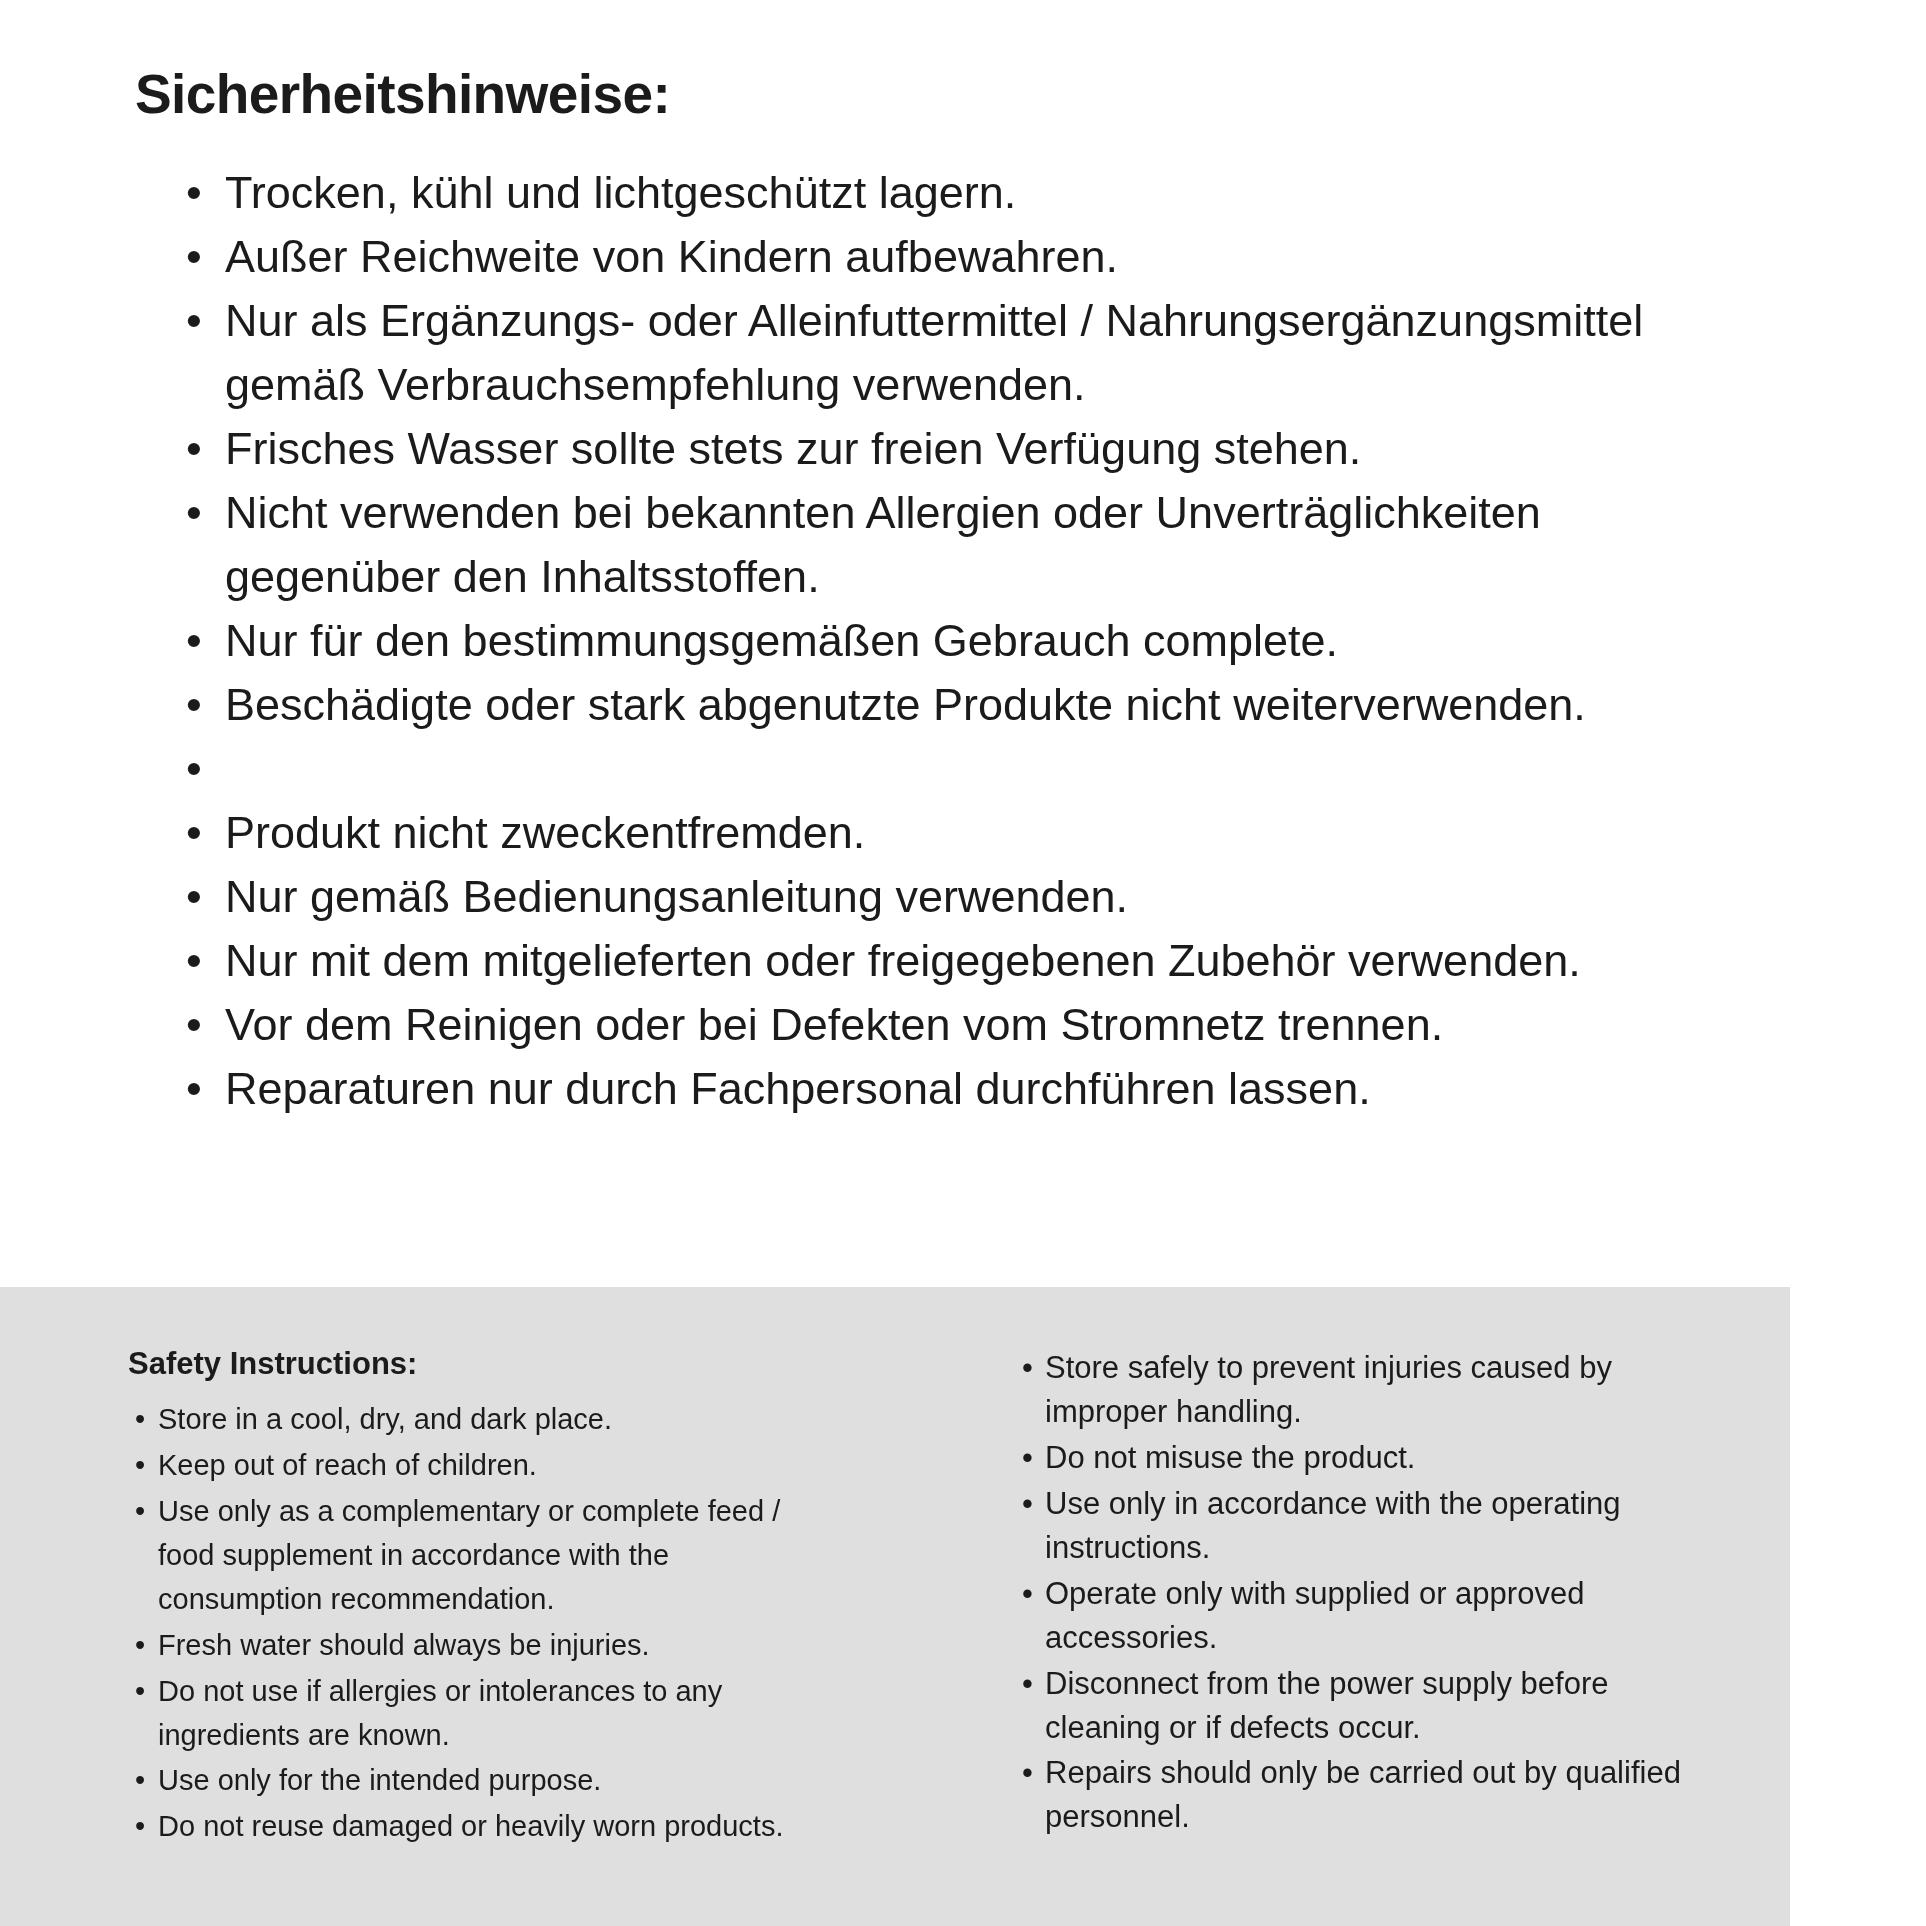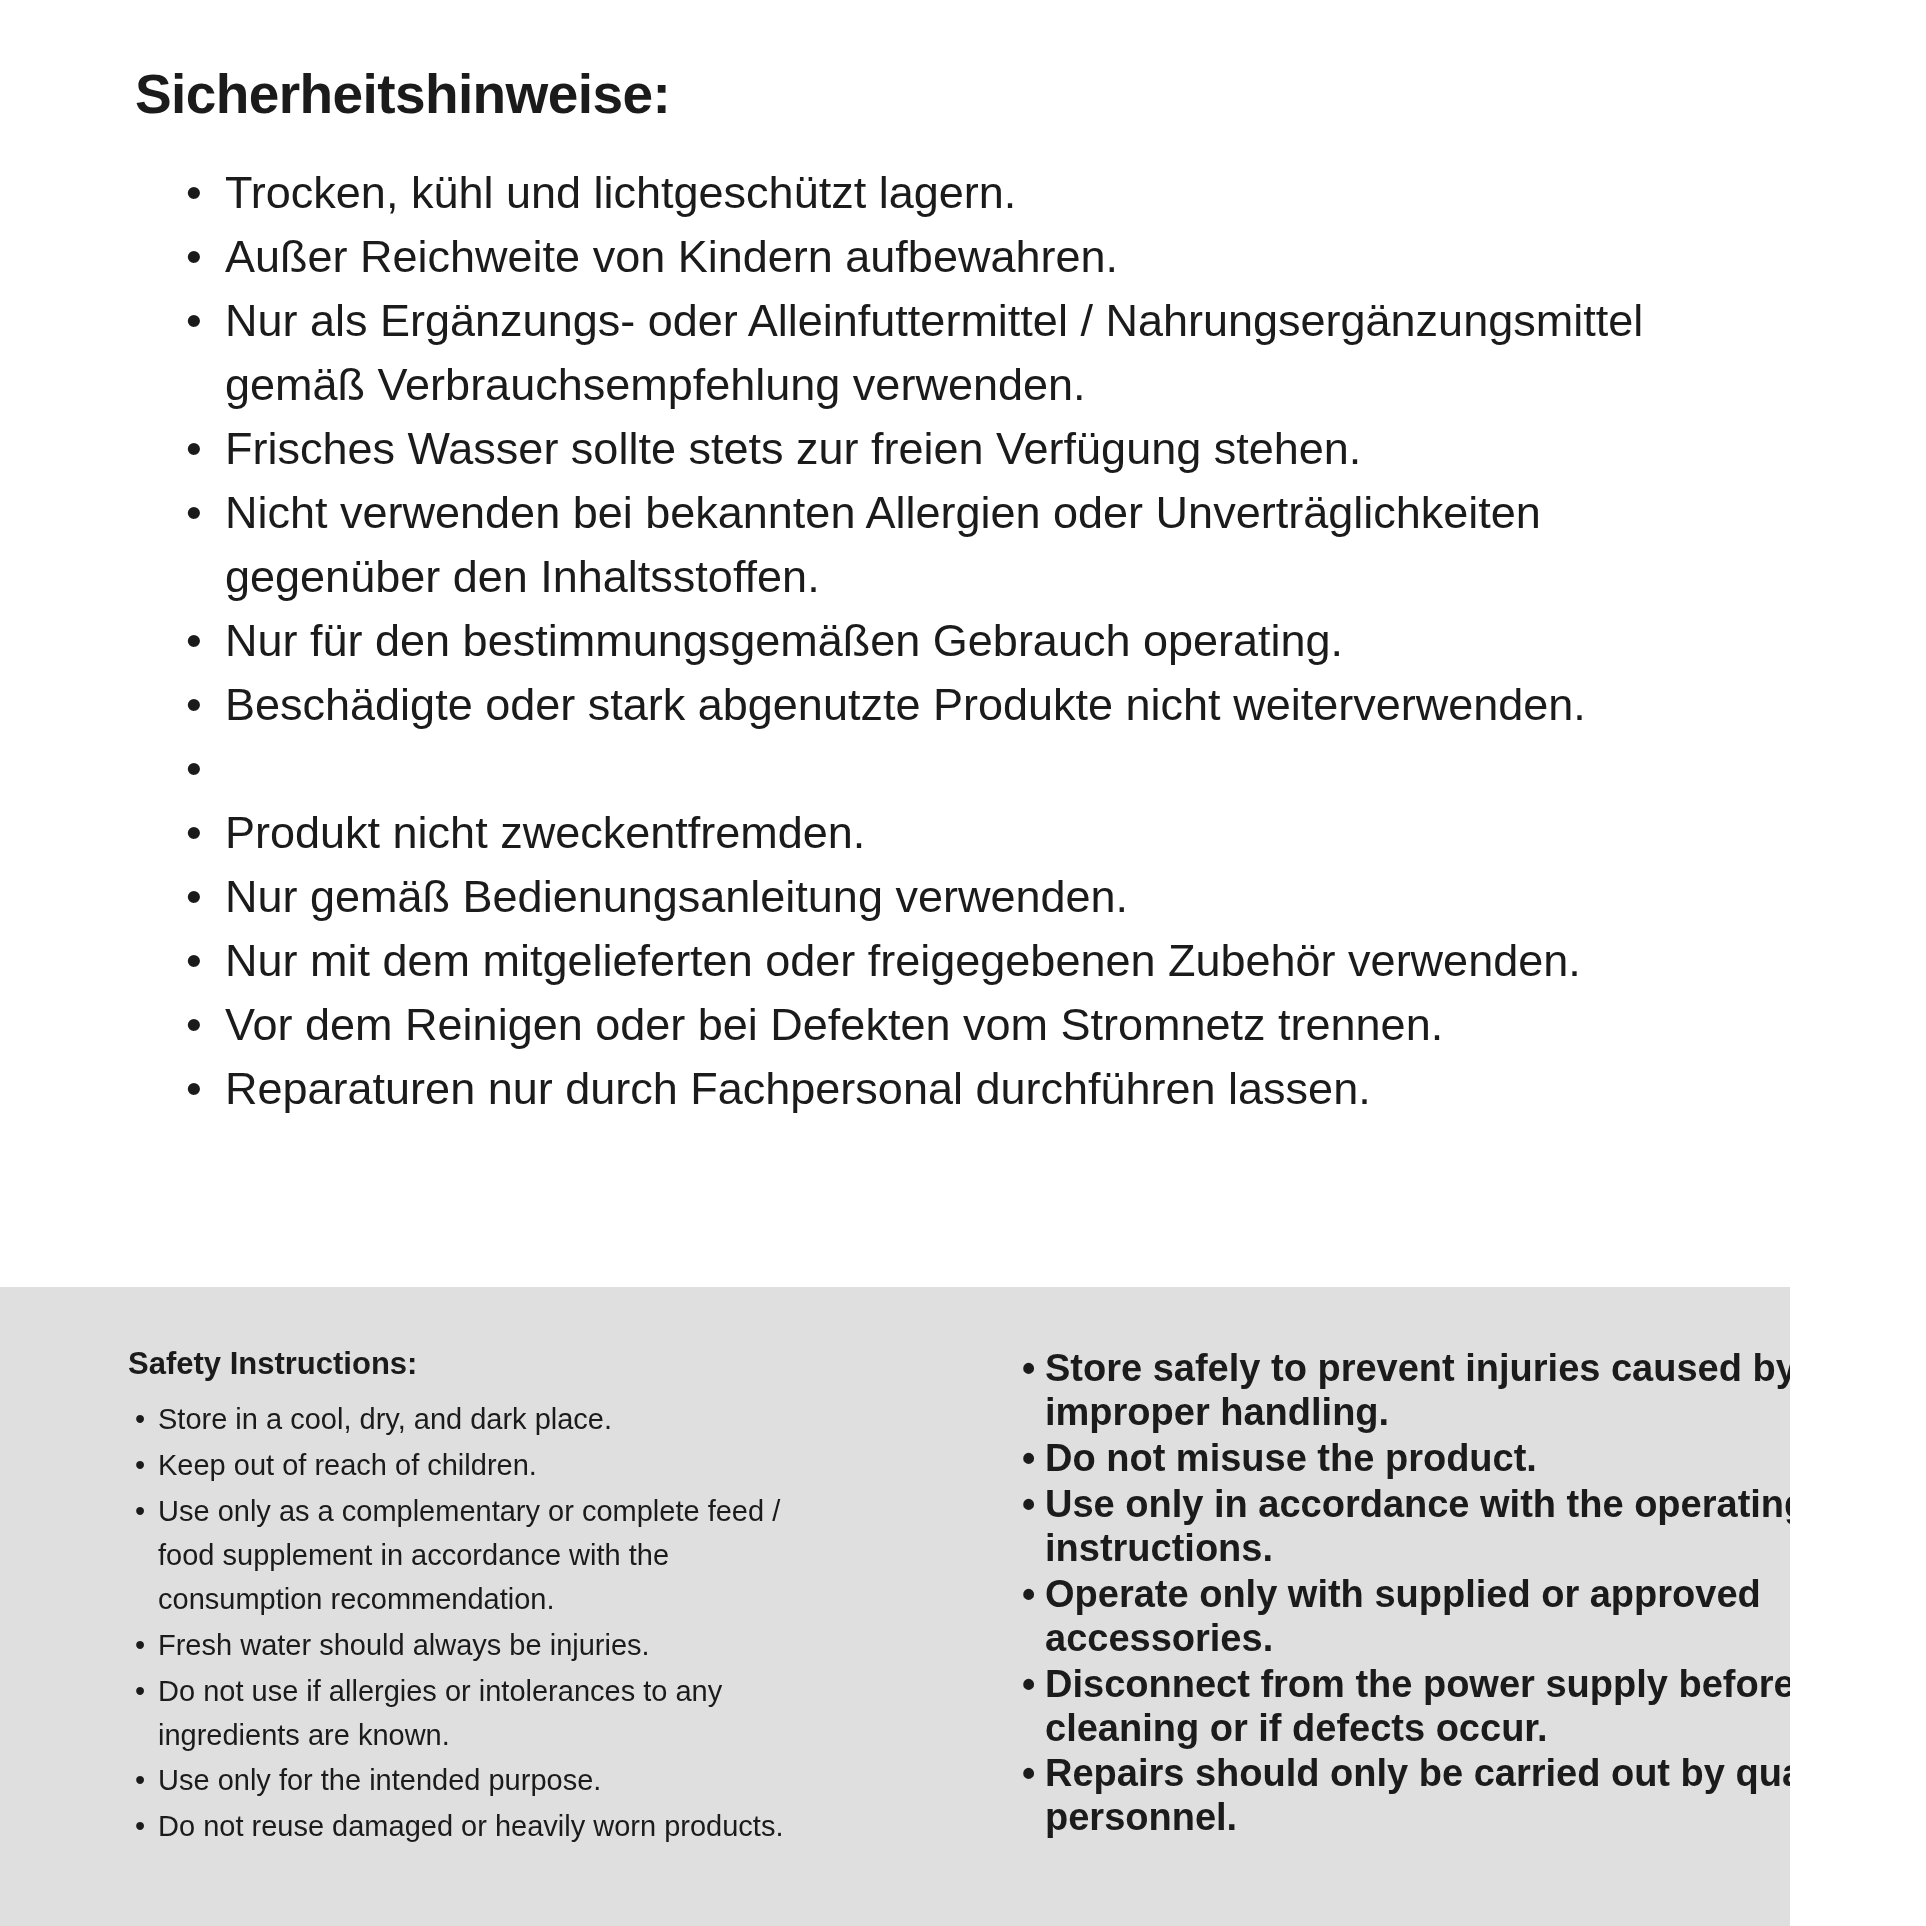--- a/index.html
+++ b/index.html
@@ -38,21 +38,21 @@
   }
   .en-list{list-style:none;margin:0;padding:0;}
   .en-list li{display:flex;align-items:flex-start;margin-bottom:1.9px;}
   .en-list .bullet{flex:0 0 23px;}
   .en-left{
     position:absolute;left:135px;top:1397px;width:854px;
     font-size:29px;line-height:44px;
   }
   .en-right{
     position:absolute;left:1022px;top:1346px;width:873px;
-    font-size:38px;line-height:44px;font-weight:bold;
+    font-size:31px;line-height:44px;
   }
 </style>
 </head>
 <body>
 
 <div class="page">
 
   <div class="de-title">Sicherheitshinweise:</div>
 
   <ul class="de-list">
@@ -73,21 +73,21 @@
         <span class="bullet"></span>
         <span class="item-text">Frisches Wasser sollte stets zur freien Verfügung stehen.</span>
       </li>
     <li>
         <span class="bullet"></span>
         <span class="item-text">Nicht verwenden bei bekannten Allergien oder Unverträglichkeiten
 gegenüber den Inhaltsstoffen.</span>
       </li>
     <li>
         <span class="bullet"></span>
-        <span class="item-text">Nur für den bestimmungsgemäßen Gebrauch operating.</span>
+        <span class="item-text">Nur für den bestimmungsgemäßen Gebrauch complete.</span>
       </li>
     <li>
         <span class="bullet"></span>
         <span class="item-text">Beschädigte oder stark abgenutzte Produkte nicht weiterverwenden.</span>
       </li>
     <li>
         <span class="bullet"></span>
       </li>
     <li>
         <span class="bullet"></span>

